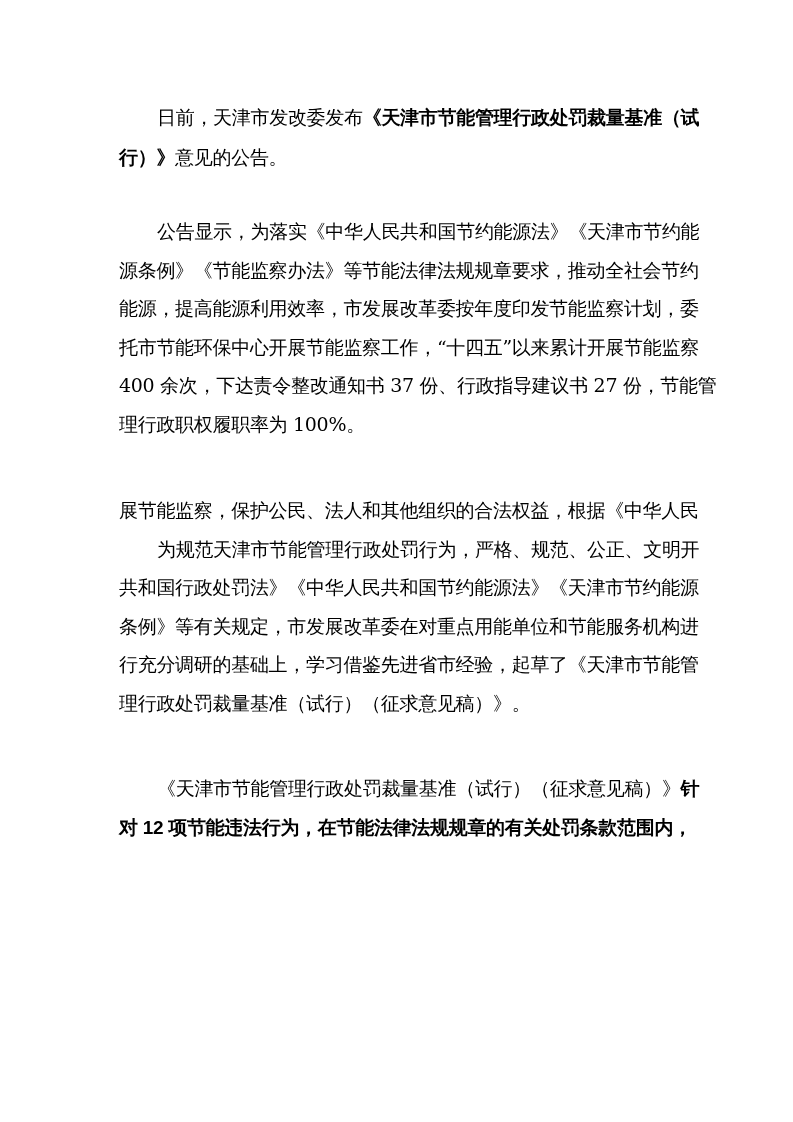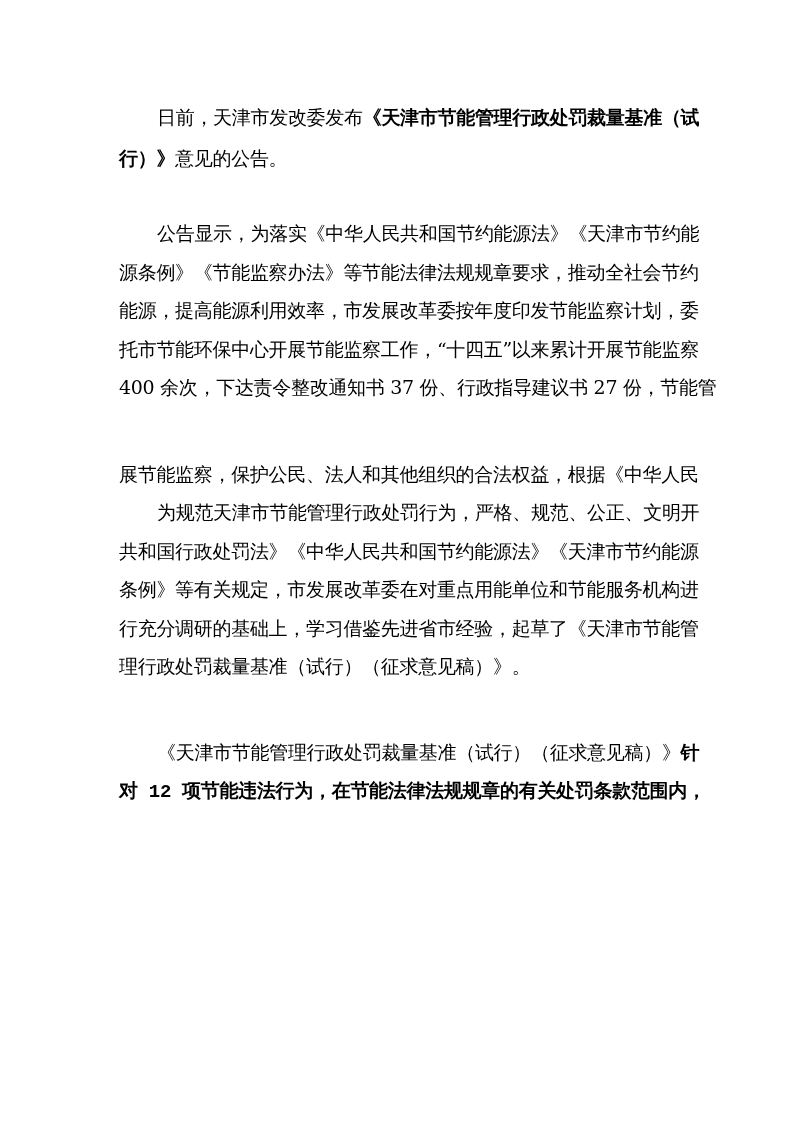--- a/index.html
+++ b/index.html
@@ -34,21 +34,21 @@
       letter-spacing: -0.3px;
     }
     .line.last {
       text-align-last: left;
     }
     .line.indent {
       padding-left: 38px;
     }
     .b {
       font-weight: bold;
-      font-family: Liberation Mono, monospace;
+      font-family: Liberation Sans, sans-serif;
     }
     #p1 { margin-bottom: 35px; }
     #p2 { margin-bottom: 48px; }
     #p3 { margin-bottom: 47px; }
     #p4 { margin-bottom: 38px; }
   </style>
 </head>
 <body>
 
 <div class="page">
@@ -57,20 +57,21 @@
     <span class="line indent"><span>日前，天津市发改委发布</span><span class="b">《天津市节能管理行政处罚裁量基准（试</span></span>
     <span class="line last"><span class="b">行）》</span><span>意见的公告。</span></span>
   </p>
 
   <p class="para" id="p2">
     <span class="line indent">公告显示，为落实《中华人民共和国节约能源法》《天津市节约能</span>
     <span class="line">源条例》《节能监察办法》等节能法律法规规章要求，推动全社会节约</span>
     <span class="line">能源，提高能源利用效率，市发展改革委按年度印发节能监察计划，委</span>
     <span class="line">托市节能环保中心开展节能监察工作，“十四五”以来累计开展节能监察</span>
     <span class="line">400 余次，下达责令整改通知书 37 份、行政指导建议书 27 份，节能管</span>
+    <span class="line last">理行政职权履职率为 100%。</span>
   </p>
 
   <p class="para" id="p3">
     <span class="line">展节能监察，保护公民、法人和其他组织的合法权益，根据《中华人民</span>
     <span class="line indent">为规范天津市节能管理行政处罚行为，严格、规范、公正、文明开</span>
     <span class="line">共和国行政处罚法》《中华人民共和国节约能源法》《天津市节约能源</span>
     <span class="line">条例》等有关规定，市发展改革委在对重点用能单位和节能服务机构进</span>
     <span class="line">行充分调研的基础上，学习借鉴先进省市经验，起草了《天津市节能管</span>
     <span class="line last">理行政处罚裁量基准（试行）（征求意见稿）》。</span>
   </p>

